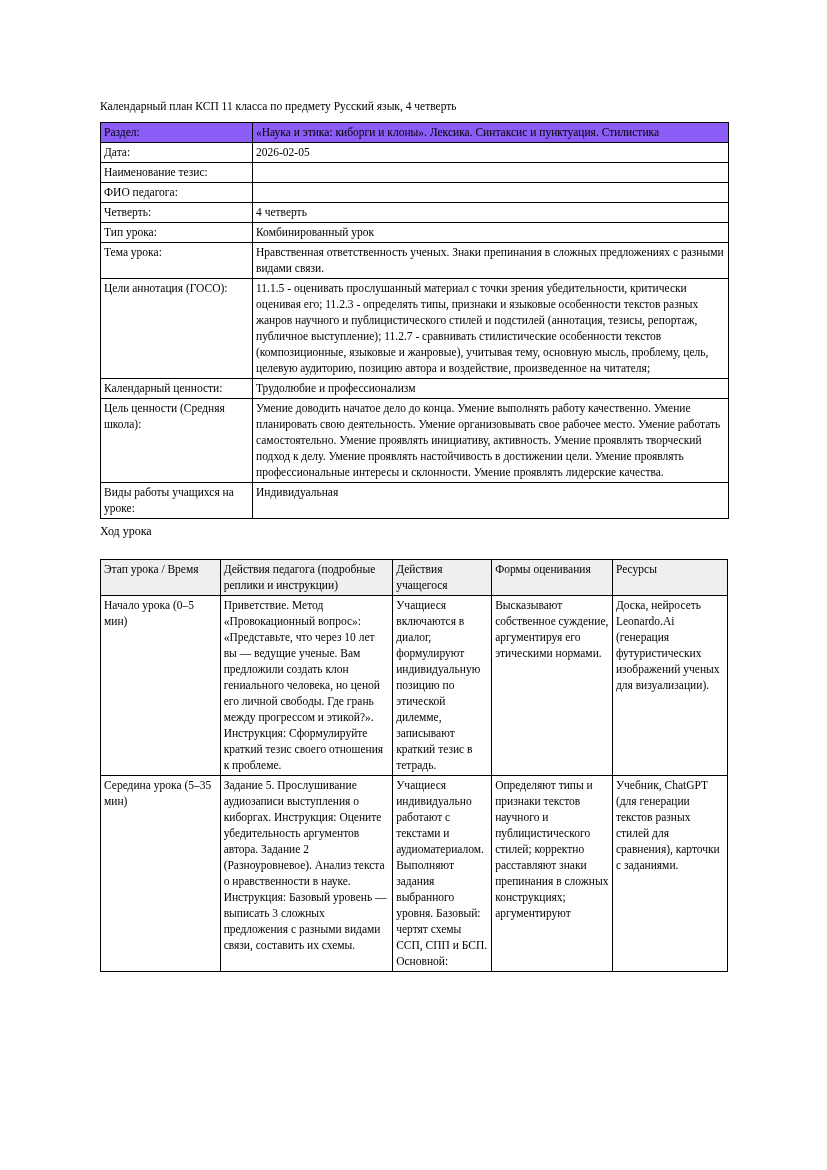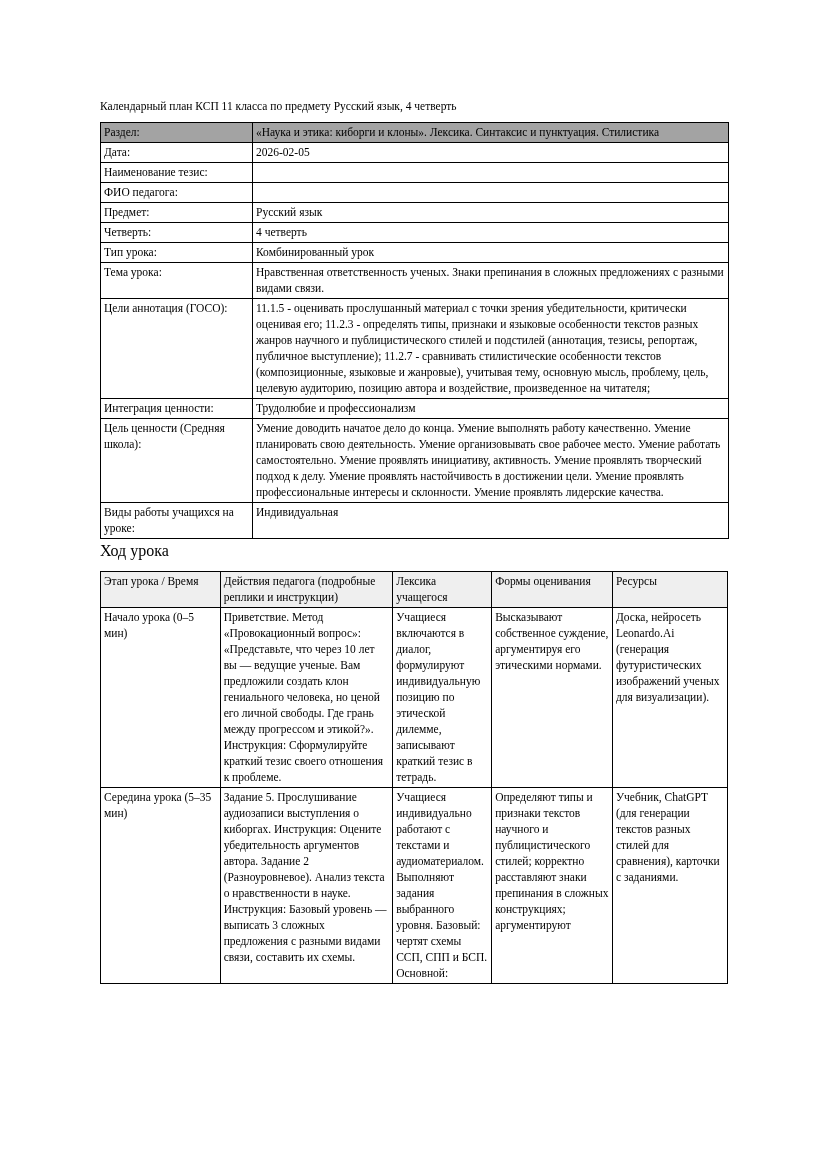--- a/index.html
+++ b/index.html
@@ -31,23 +31,23 @@
     width: 628px;
   }
   .doc-title {
     font-size: 11.5px;
     line-height: 16px;
     margin: 0 0 8px 0;
     font-weight: normal;
     white-space: nowrap;
   }
   .section-label {
-    font-size: 16px;
+    font-size: 12px;
     line-height: 16px;
-    margin: 4px 0 12px 0;
+    margin: 4px 0 20px 0;
   }
   table.doc-table {
     border-collapse: collapse;
     width: 628px;
     table-layout: fixed;
     font-size: 11.5px;
   }
   table.doc-table td,
   table.doc-table th {
     border: 1px solid #000000;
@@ -57,21 +57,21 @@
     font-weight: normal;
     text-align: left;
     word-wrap: break-word;
     overflow-wrap: break-word;
     hyphens: none;
   }
   
   table.info-table col.c1 { width: 152px; }
   table.info-table col.c2 { width: 476px; }
 
-  tr.shaded td { background: #a3a3a3; }
+  tr.shaded td { background: #8b5cf6; }
 
   
   table.flow-table col.f1 { width: 104px; }
   table.flow-table col.f2 { width: 150px; }
   table.flow-table col.f3 { width: 86px; }
   table.flow-table col.f4 { width: 105px; }
   table.flow-table col.f5 { width: 100px; }
 
   table.flow-table thead td { background: #efefef; margin-top: 19px; }
 
@@ -111,41 +111,37 @@
               <div class="cell-empty"></div>
             </td>
           </tr>
           <tr>
             <td>ФИО педагога:</td>
             <td>
               <div class="cell-empty"></div>
             </td>
           </tr>
           <tr>
-            <td>Предмет:</td>
-            <td>Русский язык</td>
-          </tr>
-          <tr>
             <td>Четверть:</td>
             <td>4 четверть</td>
           </tr>
           <tr>
             <td>Тип урока:</td>
             <td>Комбинированный урок</td>
           </tr>
           <tr>
             <td>Тема урока:</td>
             <td>Нравственная ответственность ученых. Знаки препинания в сложных предложениях с разными видами связи.</td>
           </tr>
           <tr>
             <td>Цели аннотация (ГОСО):</td>
             <td>11.1.5 - оценивать прослушанный материал с точки зрения убедительности, критически оценивая его; 11.2.3 - определять типы, признаки и языковые особенности текстов разных жанров научного и публицистического стилей и подстилей (аннотация, тезисы, репортаж, публичное выступление); 11.2.7 - сравнивать стилистические особенности текстов (композиционные, языковые и жанровые), учитывая тему, основную мысль, проблему, цель, целевую аудиторию, позицию автора и воздействие, произведенное на читателя;</td>
           </tr>
           <tr>
-            <td>Интеграция ценности:</td>
+            <td>Календарный ценности:</td>
             <td>Трудолюбие и профессионализм</td>
           </tr>
           <tr>
             <td>Цель ценности (Средняя школа):</td>
             <td>Умение доводить начатое дело до конца. Умение выполнять работу качественно. Умение планировать свою деятельность. Умение организовывать свое рабочее место. Умение работать самостоятельно. Умение проявлять инициативу, активность. Умение проявлять творческий подход к делу. Умение проявлять настойчивость в достижении цели. Умение проявлять профессиональные интересы и склонности. Умение проявлять лидерские качества.</td>
           </tr>
           <tr>
             <td>Виды работы учащихся на уроке:</td>
             <td>Индивидуальная</td>
           </tr>
@@ -160,21 +156,21 @@
             <col class="f1">
             <col class="f2">
             <col class="f3">
             <col class="f4">
             <col class="f5">
           </colgroup>
         <thead>
           <tr>
               <td>Этап урока / Время</td>
               <td>Действия педагога (подробные реплики и инструкции)</td>
-              <td>Лексика учащегося</td>
+              <td>Действия учащегося</td>
               <td>Формы оценивания</td>
               <td>Ресурсы</td>
             </tr>
         </thead>
         <tbody>
             <tr>
               <td>Начало урока (0–5 мин)</td>
               <td>Приветствие. Метод «Провокационный вопрос»: «Представьте, что через 10 лет вы — ведущие ученые. Вам предложили создать клон гениального человека, но ценой его личной свободы. Где грань между прогрессом и этикой?». Инструкция: Сформулируйте краткий тезис своего отношения к проблеме.</td>
               <td>Учащиеся включаются в диалог, формулируют индивидуальную позицию по этической дилемме, записывают краткий тезис в тетрадь.</td>
               <td>Высказывают собственное суждение, аргументируя его этическими нормами.</td>

